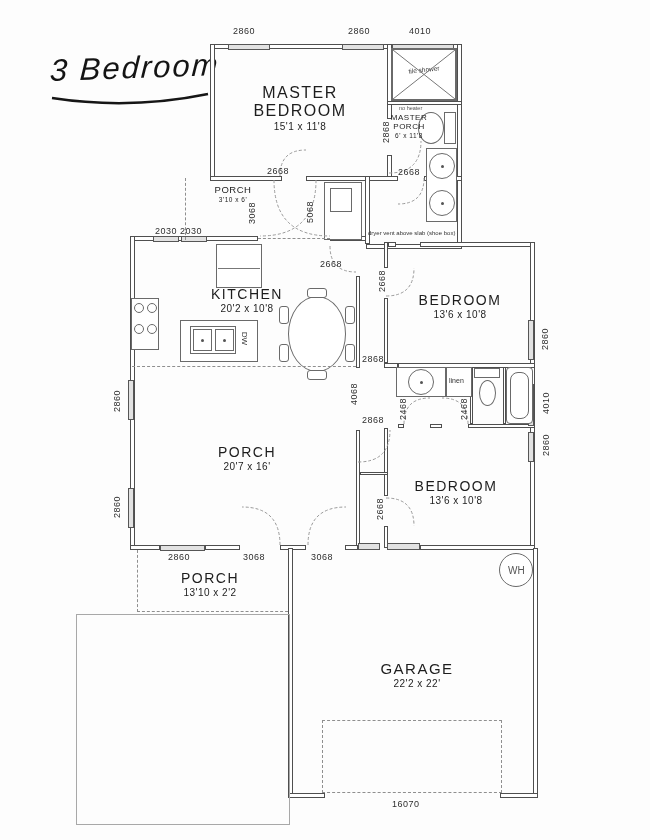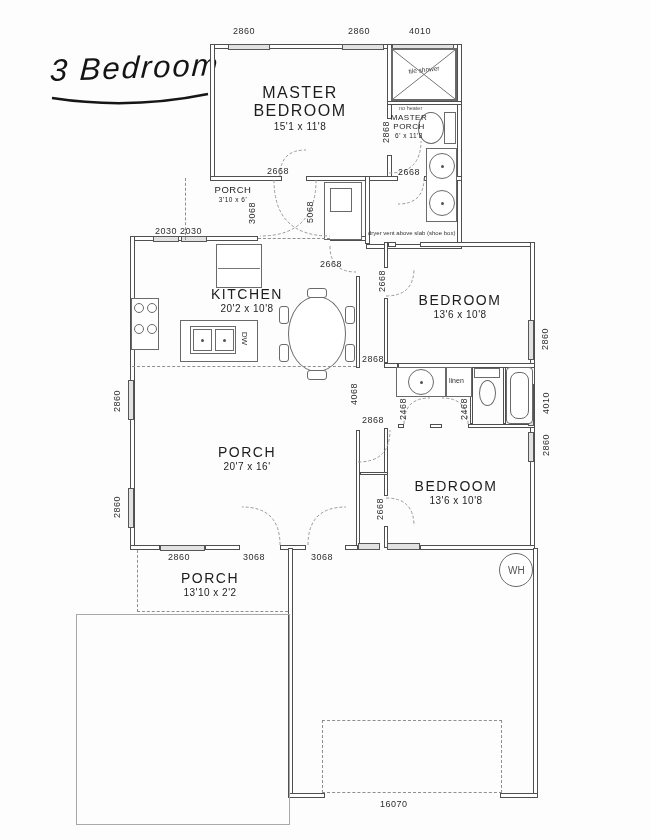--- a/index.html
+++ b/index.html
@@ -197,20 +197,24 @@
     <div class="dm">20'7 x 16'</div>
   </div>
   <div class="room" style="left:398px;top:478px;width:116px">
     <div class="nm">BEDROOM</div>
     <div class="dm">13'6 x 10'8</div>
   </div>
   <div class="room" style="left:162px;top:570px;width:96px">
     <div class="nm">PORCH</div>
     <div class="dm">13'10 x 2'2</div>
   </div>
+  <div class="room" style="left:362px;top:660px;width:110px">
+    <div class="nm" style="font-size:15px;">GARAGE</div>
+    <div class="dm">22'2 x 22'</div>
+  </div>
 
   <div class="txt" style="left:368px;top:230px;font-size:6px;">dryer vent above slab (shoe box)</div>
 
   <div class="dim" style="left:233px;top:26px;">2860</div>
   <div class="dim" style="left:348px;top:26px;">2860</div>
   <div class="dim" style="left:409px;top:26px;">4010</div>
   <div class="dim" style="left:267px;top:166px;">2668</div>
   <div class="dim vdim" style="left:372px;top:127px;">2868</div>
   <div class="dim" style="left:398px;top:167px;">2668</div>
   <div class="dim vdim" style="left:238px;top:208px;">3068</div>
@@ -225,15 +229,15 @@
   <div class="dim vdim" style="left:450px;top:404px;">2468</div>
   <div class="dim vdim" style="left:532px;top:398px;">4010</div>
   <div class="dim" style="left:362px;top:415px;background:#fdfdfd;">2868</div>
   <div class="dim vdim" style="left:532px;top:440px;">2860</div>
   <div class="dim vdim" style="left:366px;top:504px;">2668</div>
   <div class="dim vdim" style="left:103px;top:396px;">2860</div>
   <div class="dim vdim" style="left:103px;top:502px;">2860</div>
   <div class="dim" style="left:168px;top:552px;">2860</div>
   <div class="dim" style="left:243px;top:552px;">3068</div>
   <div class="dim" style="left:311px;top:552px;">3068</div>
-  <div class="dim" style="left:380px;top:799px;text-align:center;">16070</div>
+  <div class="dim" style="left:392px;top:799px;text-align:center;">16070</div>
 
 </div>
 
 </body></html>

